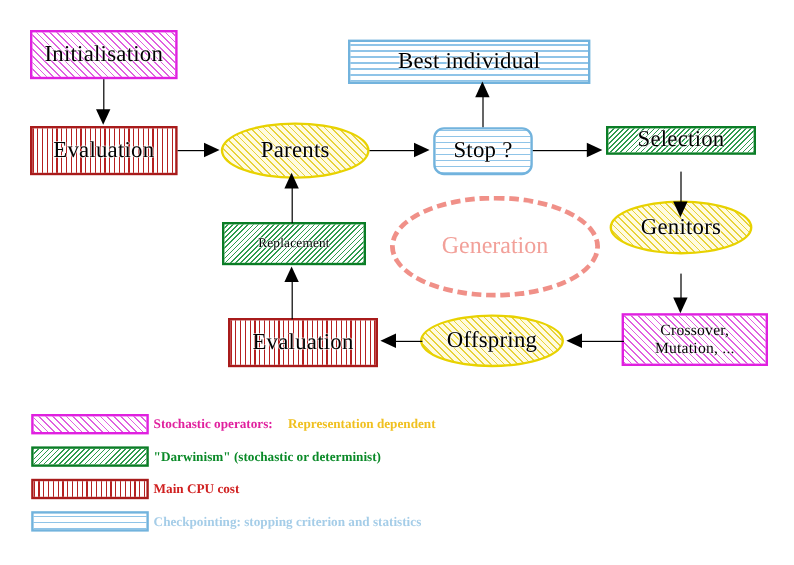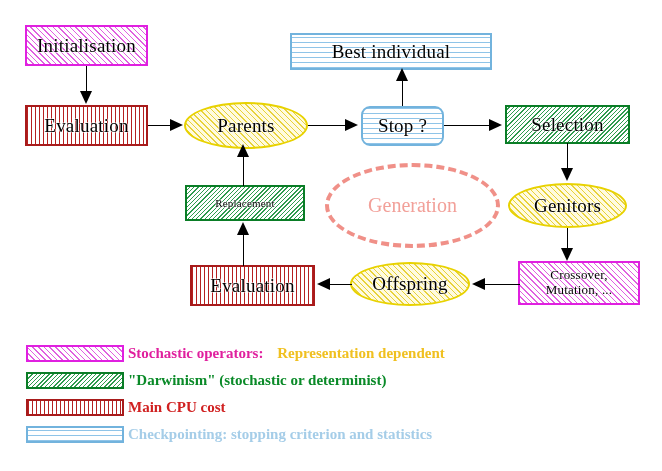--- a/index.html
+++ b/index.html
@@ -135,21 +135,21 @@
   .swatch {
     position: absolute;
     left: 26px;
     width: 98px;
     height: 17px;
     box-sizing: border-box;
   }
   .legend-text {
     position: absolute;
     left: 128px;
-    font-size: 15px;
+    font-size: 11px;
     font-weight: bold;
     white-space: nowrap;
   }
   .legend-text .t2 { font-weight: bold; }
 </style>
 </head>
 <body>
 
 <div id="canvas">
 
@@ -166,25 +166,25 @@
   </div>
 
   <div class="node fill-blue" style="left:290px; top:33px; width:202px; height:37px;">
     <span class="lbl">Best individual</span>
   </div>
 
   <div class="node fill-blue rounded" style="left:361px; top:106px; width:83px; height:40px;">
     <span class="lbl">Stop ?</span>
   </div>
 
-  <div class="node fill-green" style="left:505px; top:105px; width:125px; height:39px;">
+  <div class="node fill-green" style="left:505px; top:105px; width:125px; height:24px;">
     <span class="lbl">Selection</span>
   </div>
 
-  <div class="node fill-yellow ellipse" style="left:508px; top:183px; width:119px; height:45px;font-family:Liberation Serif, serif;">
+  <div class="node fill-yellow ellipse" style="left:508px; top:167px; width:119px; height:45px;font-family:Liberation Serif, serif;">
     <span class="lbl">Genitors</span>
   </div>
 
   <div class="node small fill-magenta" style="left:518px; top:261px; width:122px; height:44px; flex-direction:column;">
     <span class="lbl">Crossover,</span>
     <span class="lbl">Mutation, ...</span>
   </div>
 
   <div class="node fill-yellow ellipse" style="left:350px; top:262px; width:120px; height:44px;">
     <span class="lbl">Offspring</span>

